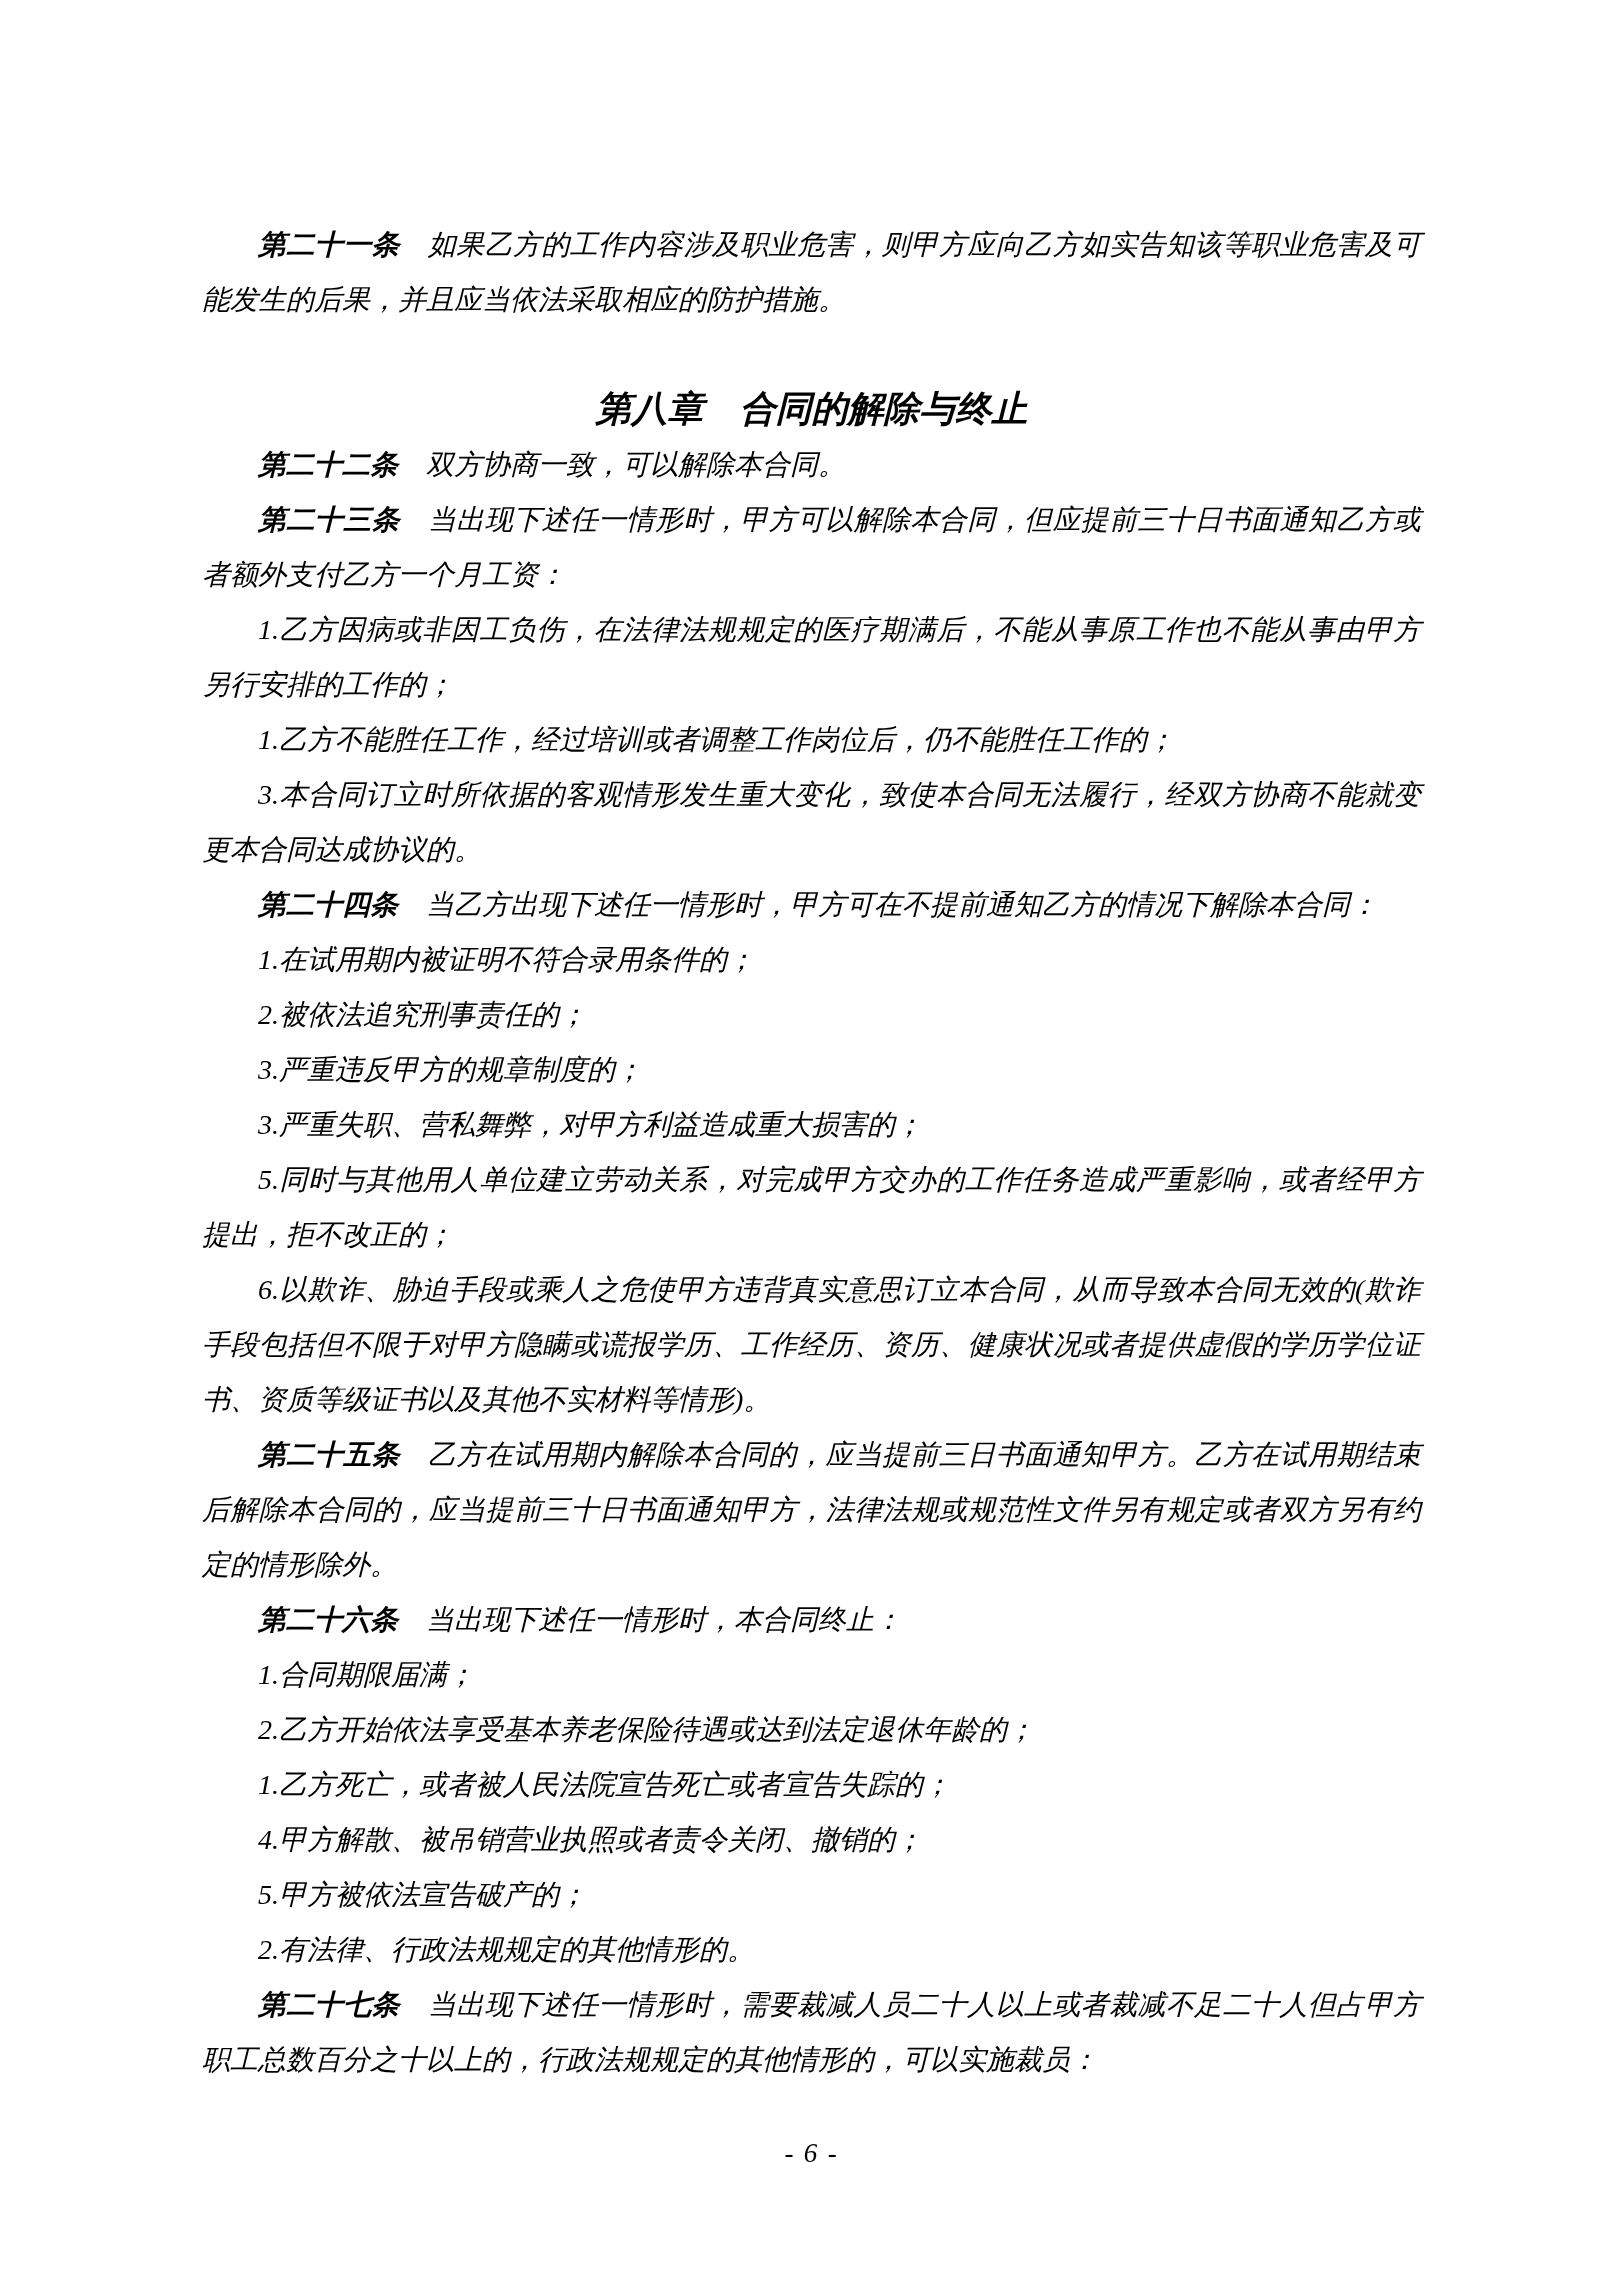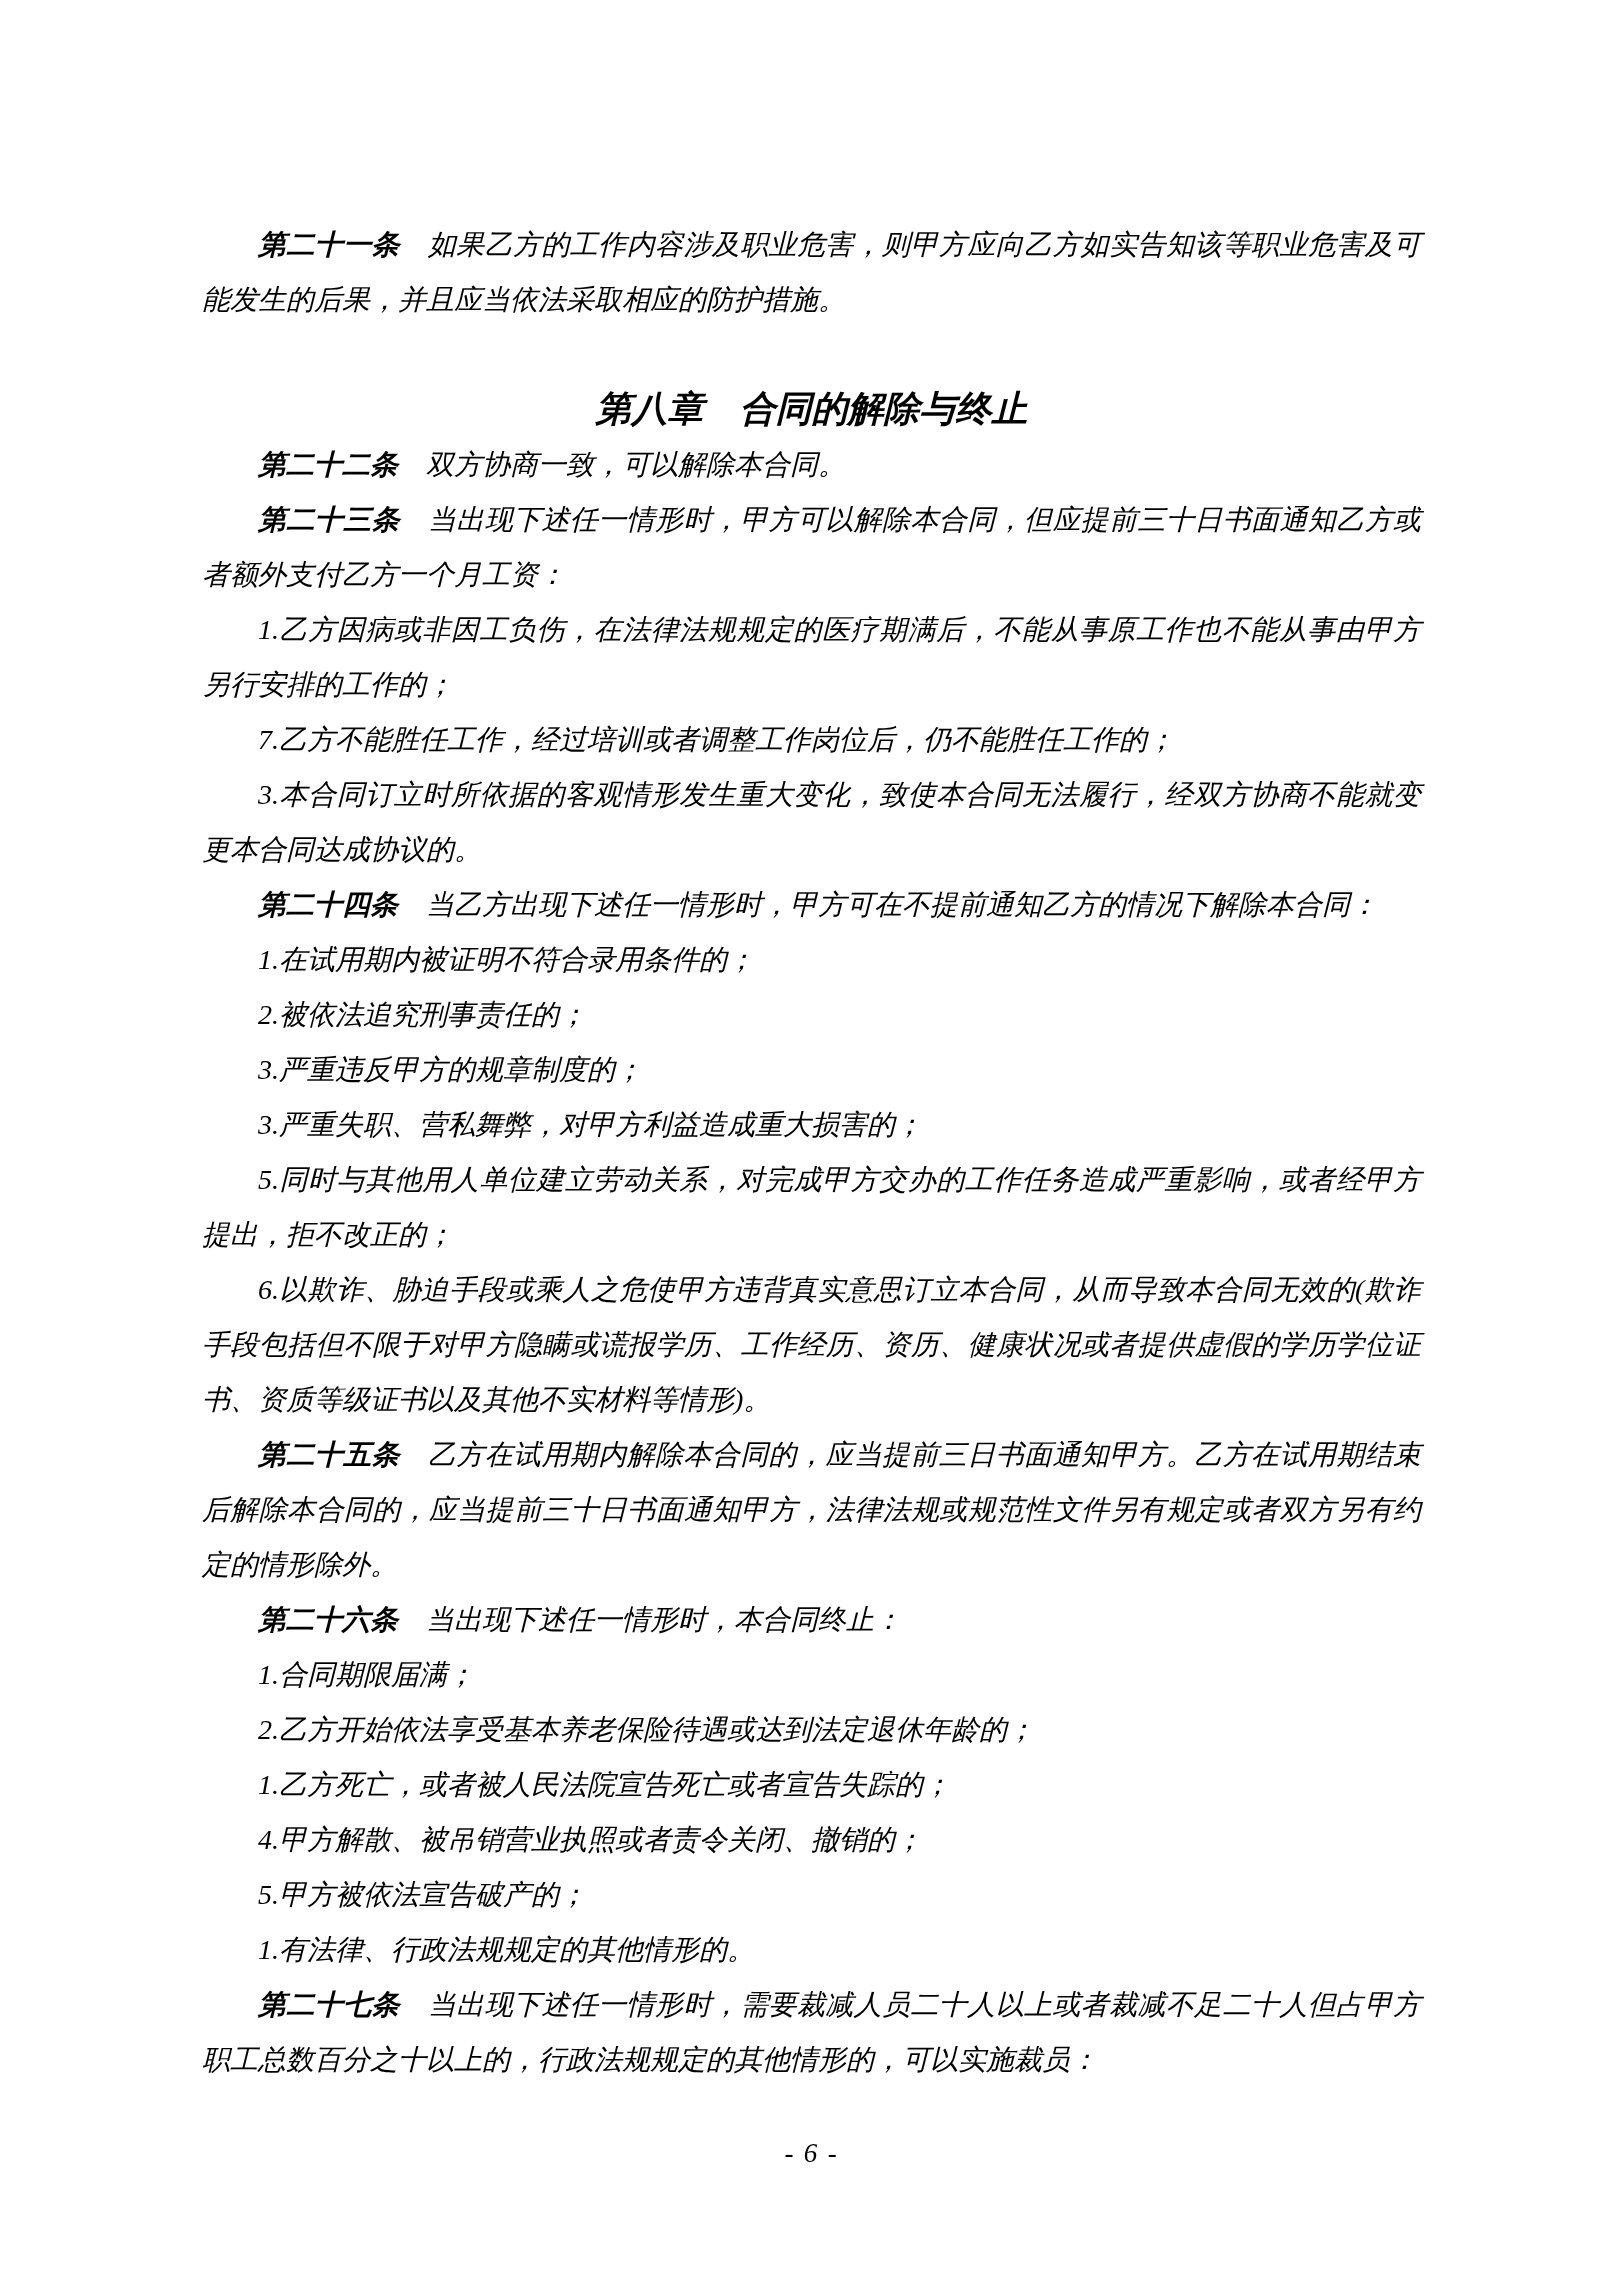--- a/index.html
+++ b/index.html
@@ -58,34 +58,34 @@
 </head>
 <body>
 
 <div class="page">
   <div class="doc" id="doc-body">
       <p class="article"><span class="term">第二十一条</span><span>如果乙方的工作内容涉及职业危害，则甲方应向乙方如实告知该等职业危害及可能发生的后果，并且应当依法采取相应的防护措施。</span></p>
       <p class="chapter"><span>第八章　合同的解除与终止</span></p>
       <p class="article"><span class="term">第二十二条</span><span>双方协商一致，可以解除本合同。</span></p>
       <p class="article"><span class="term">第二十三条</span><span>当出现下述任一情形时，甲方可以解除本合同，但应提前三十日书面通知乙方或者额外支付乙方一个月工资：</span></p>
       <p class="item"><span>1.乙方因病或非因工负伤，在法律法规规定的医疗期满后，不能从事原工作也不能从事由甲方另行安排的工作的；</span></p>
-      <p class="item"><span>7.乙方不能胜任工作，经过培训或者调整工作岗位后，仍不能胜任工作的；</span></p>
+      <p class="item"><span>1.乙方不能胜任工作，经过培训或者调整工作岗位后，仍不能胜任工作的；</span></p>
       <p class="item"><span>3.本合同订立时所依据的客观情形发生重大变化，致使本合同无法履行，经双方协商不能就变更本合同达成协议的。</span></p>
       <p class="article"><span class="term">第二十四条</span><span>当乙方出现下述任一情形时，甲方可在不提前通知乙方的情况下解除本合同：</span></p>
       <p class="item"><span>1.在试用期内被证明不符合录用条件的；</span></p>
       <p class="item"><span>2.被依法追究刑事责任的；</span></p>
       <p class="item"><span>3.严重违反甲方的规章制度的；</span></p>
       <p class="item"><span>3.严重失职、营私舞弊，对甲方利益造成重大损害的；</span></p>
       <p class="item"><span>5.同时与其他用人单位建立劳动关系，对完成甲方交办的工作任务造成严重影响，或者经甲方提出，拒不改正的；</span></p>
       <p class="item"><span>6.以欺诈、胁迫手段或乘人之危使甲方违背真实意思订立本合同，从而导致本合同无效的(欺诈手段包括但不限于对甲方隐瞒或谎报学历、工作经历、资历、健康状况或者提供虚假的学历学位证书、资质等级证书以及其他不实材料等情形)。</span></p>
       <p class="article"><span class="term">第二十五条</span><span>乙方在试用期内解除本合同的，应当提前三日书面通知甲方。乙方在试用期结束后解除本合同的，应当提前三十日书面通知甲方，法律法规或规范性文件另有规定或者双方另有约定的情形除外。</span></p>
       <p class="article"><span class="term">第二十六条</span><span>当出现下述任一情形时，本合同终止：</span></p>
       <p class="item"><span>1.合同期限届满；</span></p>
       <p class="item"><span>2.乙方开始依法享受基本养老保险待遇或达到法定退休年龄的；</span></p>
       <p class="item"><span>1.乙方死亡，或者被人民法院宣告死亡或者宣告失踪的；</span></p>
       <p class="item"><span>4.甲方解散、被吊销营业执照或者责令关闭、撤销的；</span></p>
       <p class="item"><span>5.甲方被依法宣告破产的；</span></p>
-      <p class="item"><span>1.有法律、行政法规规定的其他情形的。</span></p>
+      <p class="item"><span>2.有法律、行政法规规定的其他情形的。</span></p>
       <p class="article"><span class="term">第二十七条</span><span>当出现下述任一情形时，需要裁减人员二十人以上或者裁减不足二十人但占甲方职工总数百分之十以上的，行政法规规定的其他情形的，可以实施裁员：</span></p>
     </div>
   <div class="footer">- 6 -</div>
 </div>
 
 
 </body></html>

